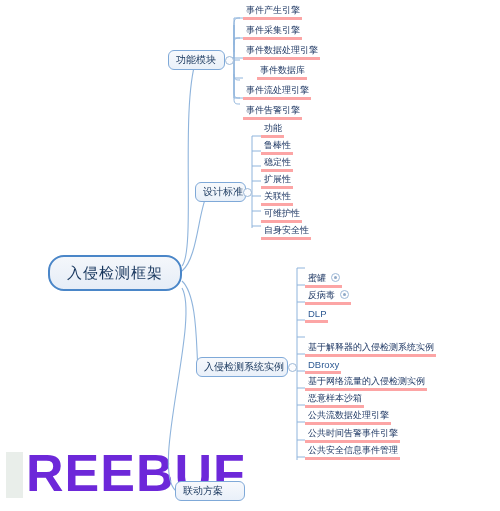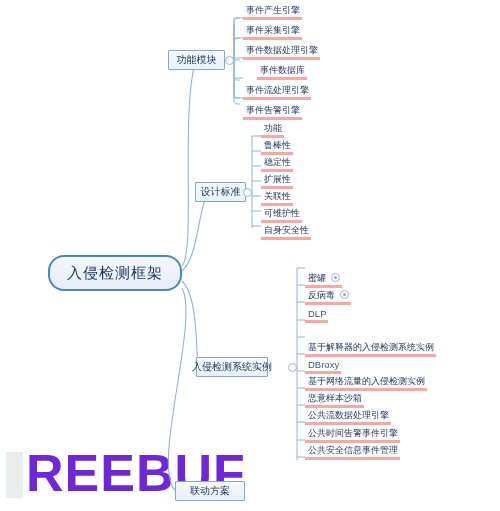--- a/index.html
+++ b/index.html
@@ -43,26 +43,26 @@
     border-radius:16px;
     background:linear-gradient(180deg,#f4f7fb 0%,#e6edf7 100%);
     color:#17365d;
     font-size:15px;
     display:flex;align-items:center;justify-content:center;
     letter-spacing:1px;
   }
 
   .branch{
     border:1px solid #7fa9d8;
-    border-radius:1px;
+    border-radius:6px;
     background:linear-gradient(180deg,#f7f9fc 0%,#e9f0f9 100%);
     color:#17365d;
     font-size:10px;
     height:20px;
-    display:flex;align-items:center;justify-content:center;
+    display:flex;align-items:center;
     padding:0 7px;
   }
 
   .leaf{
     font-size:9px;
     color:#1f3864;
     border-bottom:3px solid #fca5a5;
     height:15px;
     line-height:15px;
     padding:0 2px 0 3px;
@@ -216,21 +216,21 @@
   <div class="node leaf" style="left:261px;top:191px;">
       <span class="txt">关联性</span>
     </div>
   <div class="node leaf" style="left:261px;top:208px;">
       <span class="txt">可维护性</span>
     </div>
   <div class="node leaf" style="left:261px;top:225px;">
       <span class="txt">自身安全性</span>
     </div>
 
-  <div class="node branch" style="left:196px;top:357px;width:72px;">
+  <div class="node branch" style="left:196px;top:357px;width:92px;">
     <span>入侵检测系统实例</span>
   </div>
   <div class="node leaf" style="left:305px;top:273px;">
       <span class="txt">蜜罐</span>
       <span class="toggle"></span>
     </div>
   <div class="node leaf" style="left:305px;top:290px;">
       <span class="txt">反病毒</span>
       <span class="toggle"></span>
     </div>

